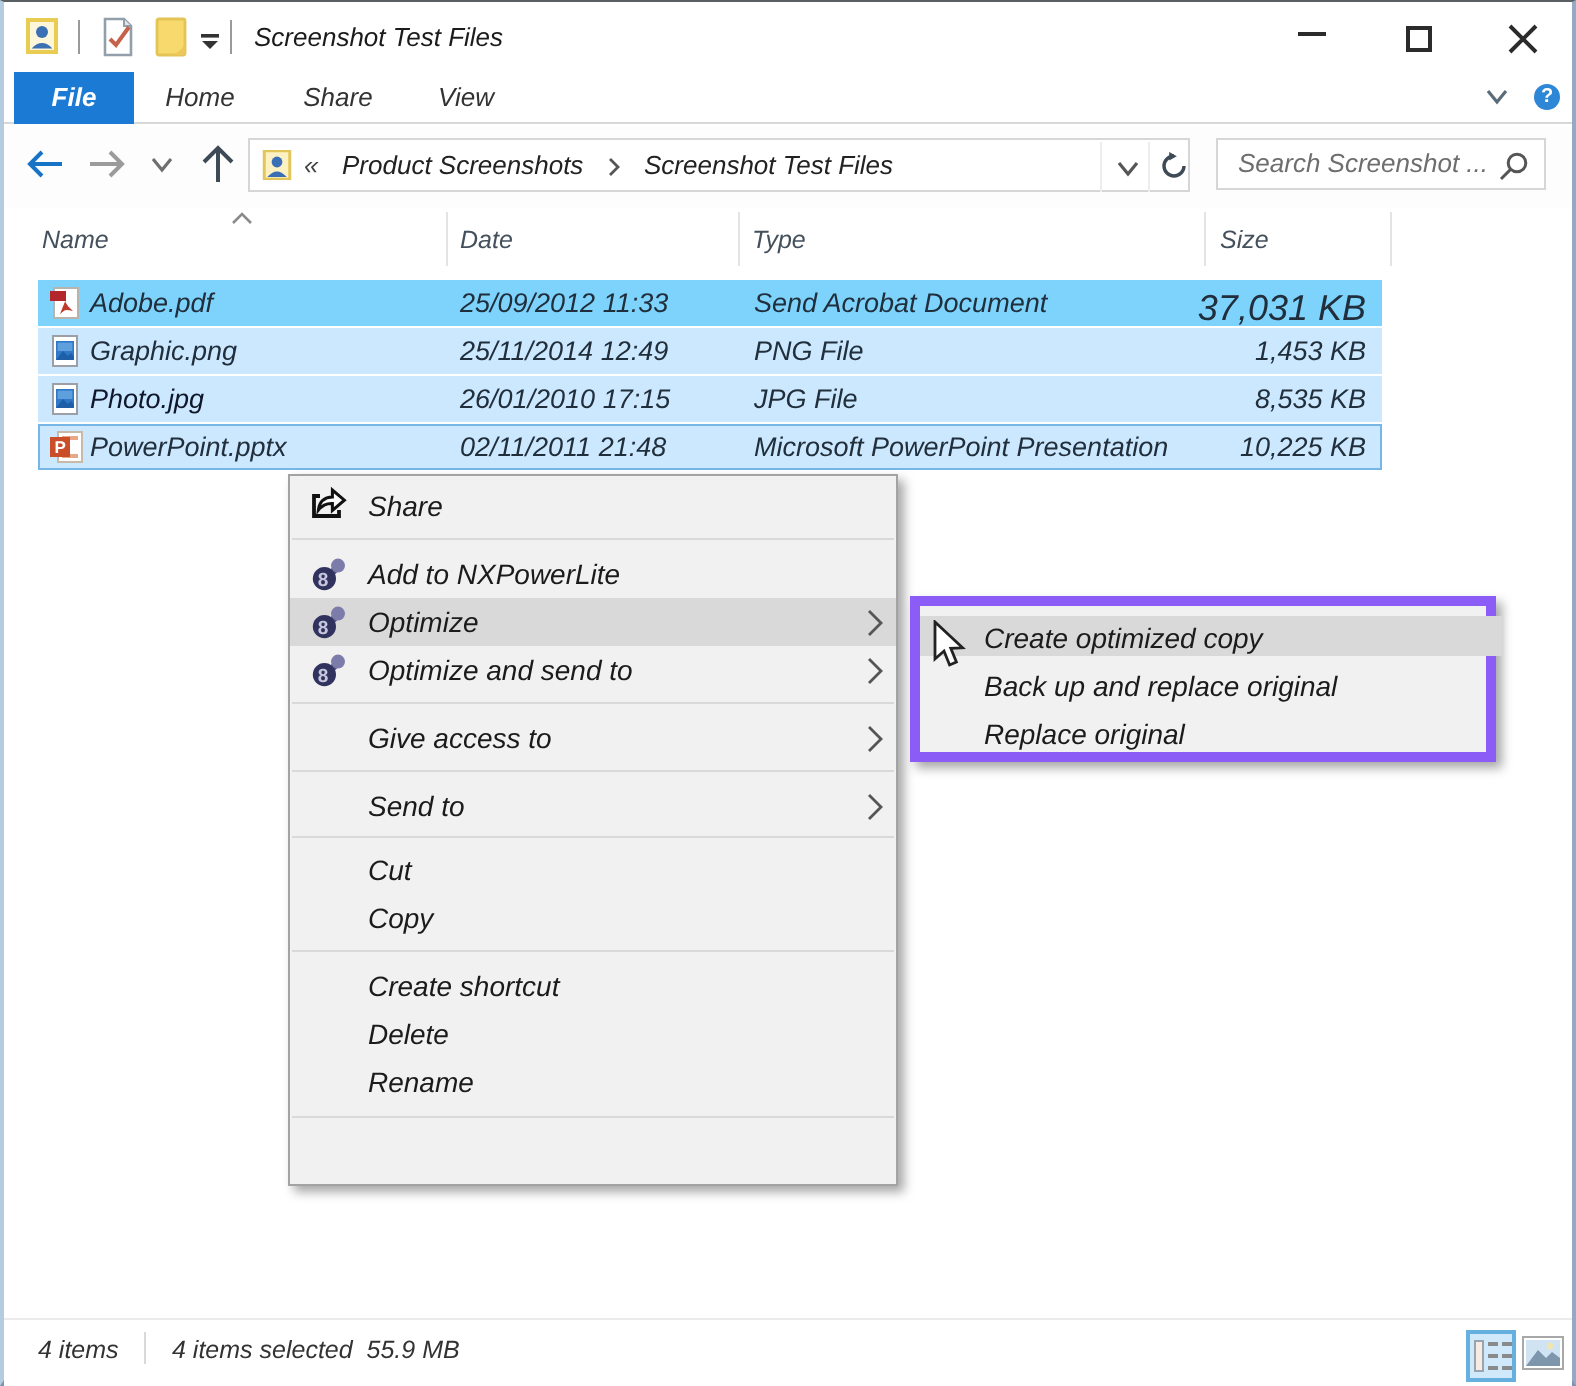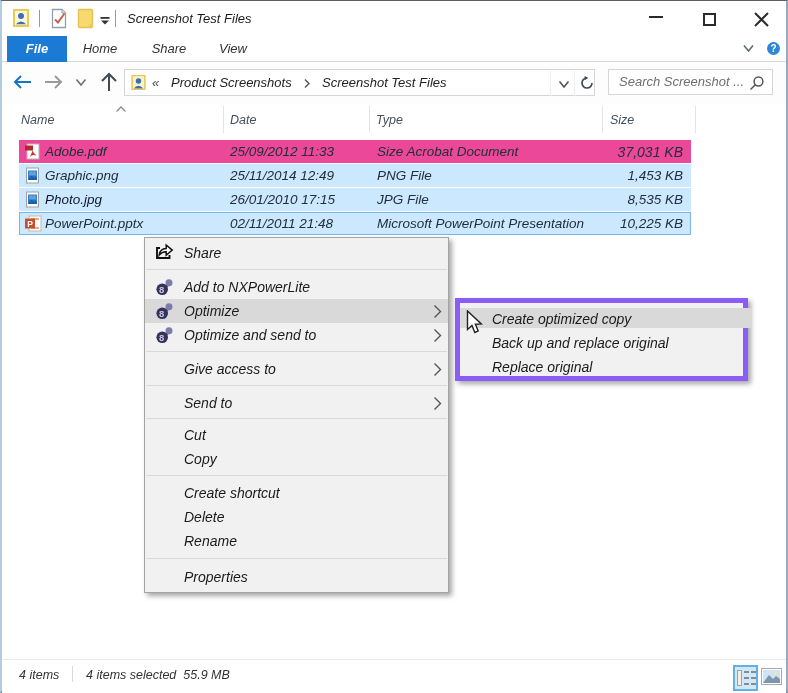--- a/index.html
+++ b/index.html
@@ -125,30 +125,30 @@
     <div class="abs txt" style="left:228px;top:9px;font-size:12.5px;color:#44505c;">Date</div>
     <div class="abs txt" style="left:374px;top:9px;font-size:12.5px;color:#44505c;">Type</div>
     <div class="abs txt" style="left:608px;top:9px;font-size:12.5px;color:#44505c;">Size</div>
     <div class="abs" style="left:221px;top:2px;width:1px;height:27px;background:#e4e4e4;"></div>
     <div class="abs" style="left:367px;top:2px;width:1px;height:27px;background:#e4e4e4;"></div>
     <div class="abs" style="left:600px;top:2px;width:1px;height:27px;background:#e4e4e4;"></div>
     <div class="abs" style="left:693px;top:2px;width:1px;height:27px;background:#e4e4e4;"></div>
   </div>
 
   <div id="rows" class="abs" style="left:0;top:139px;width:784px;height:96px;">
-      <div class="abs" style="left:17px;top:0px;width:672px;height:23px;background:#ec4899;">
+      <div class="abs" style="left:17px;top:0px;width:672px;height:23px;background:#7dd3fc;">
     <div class="abs" style="left:5px;top:3px;"><svg width="17" height="17" viewBox="0 0 17 17">
    <rect x="3" y="1" width="12" height="15" fill="#fff" stroke="#b9b3ad" stroke-width="1"></rect>
    <rect x="1" y="2.5" width="8" height="5" fill="#b3272c"></rect>
    <path d="M6 14 Q8 9 8.6 7.5 Q9 9.5 12.5 12.5 Q9.5 11.8 8.2 12.2 Q7 13 6 14 Z" fill="#c0392b"></path>
  </svg></div>
     <div class="abs txt" style="left:26px;top:4px;font-size:13.5px;color:#212e3b;">Adobe.pdf</div>
     <div class="abs txt" style="left:211px;top:4px;font-size:13.5px;color:#212e3b;">25/09/2012 11:33</div>
-    <div class="abs txt" style="left:358px;top:4px;font-size:13.5px;color:#212e3b;">Size Acrobat Document</div>
-    <div class="abs txt" style="right:8px;top:4px;font-size:14px;color:#212e3b;">37,031 KB</div>
+    <div class="abs txt" style="left:358px;top:4px;font-size:13.5px;color:#212e3b;">Send Acrobat Document</div>
+    <div class="abs txt" style="right:8px;top:4px;font-size:18px;color:#212e3b;">37,031 KB</div>
   </div>
       <div class="abs" style="left:17px;top:24px;width:672px;height:23px;background:#cce8ff;">
     <div class="abs" style="left:5px;top:3px;"><svg width="17" height="17" viewBox="0 0 17 17">
    <rect x="2.5" y="1" width="12" height="15" fill="#fff" stroke="#9aa0a6" stroke-width="1"></rect>
    <rect x="4" y="3.5" width="9" height="9.5" fill="#2e78c6"></rect>
    <rect x="4.8" y="4.3" width="7.4" height="4.2" fill="#5ea0dd"></rect>
    <path d="M4 13 L7.5 8.5 L10 11 L11.5 9.5 L13 11.3 L13 13 Z" fill="#1f5fa8"></path>
  </svg></div>
     <div class="abs txt" style="left:26px;top:4px;font-size:13.5px;color:#212e3b;">Graphic.png</div>
     <div class="abs txt" style="left:211px;top:4px;font-size:13.5px;color:#212e3b;">25/11/2014 12:49</div>
@@ -263,25 +263,20 @@
 
       <div class="abs txt" style="left:39px;top:4px;font-size:14px;color:#1b1b1b;">Delete</div>
 
     </div>
       <div class="abs" style="left:0px;top:291px;width:303px;height:24px;">
 
       <div class="abs txt" style="left:39px;top:4px;font-size:14px;color:#1b1b1b;">Rename</div>
 
     </div>
       <div class="abs" style="left:1px;top:320px;width:301px;height:1px;background:#d9d9d9;"></div>
-      <div class="abs" style="left:0px;top:327px;width:303px;height:24px;">
-
-      <div class="abs txt" style="left:39px;top:4px;font-size:14px;color:#1b1b1b;">Properties</div>
-
-    </div>
     </div>
 
   <div id="submenu" class="abs" style="left:453px;top:297px;width:293px;height:83px;background:#f1f1f1;border:5px solid #8b5cf6;box-shadow:3px 3px 5px rgba(0,0,0,0.35);">
       <div class="abs" style="left:0;top:4px;width:291px;height:24px;">
     <div class="abs" style="left:0;top:1px;width:291px;height:20px;background:#d9d9d9;"></div>
     <div class="abs txt" style="left:32px;top:4px;font-size:14px;color:#1b1b1b;">Create optimized copy</div>
   </div>
       <div class="abs" style="left:0;top:28px;width:291px;height:24px;">
 
     <div class="abs txt" style="left:32px;top:4px;font-size:14px;color:#1b1b1b;">Back up and replace original</div>

